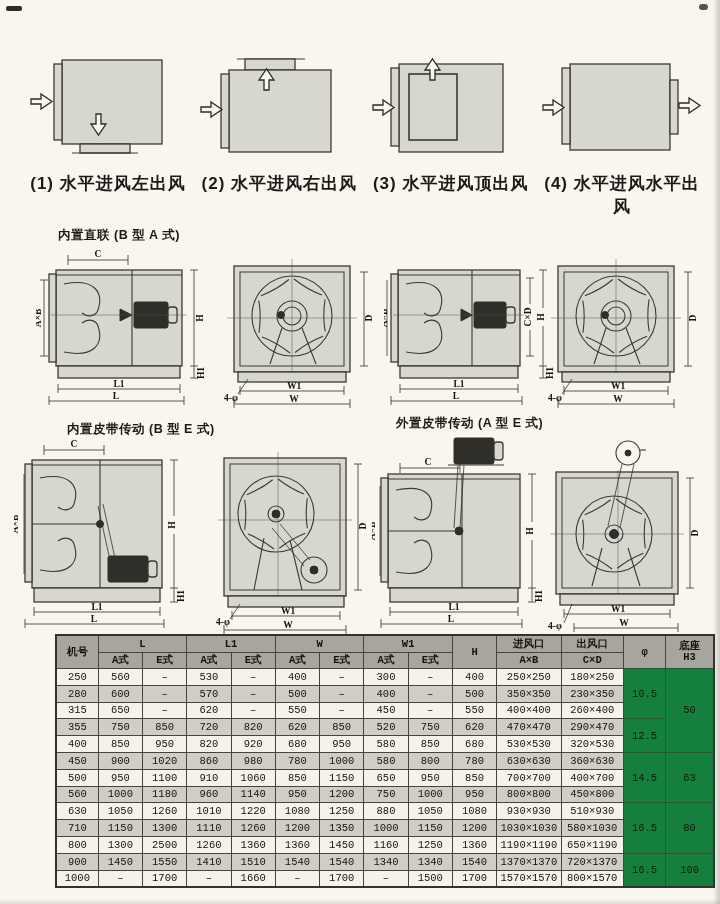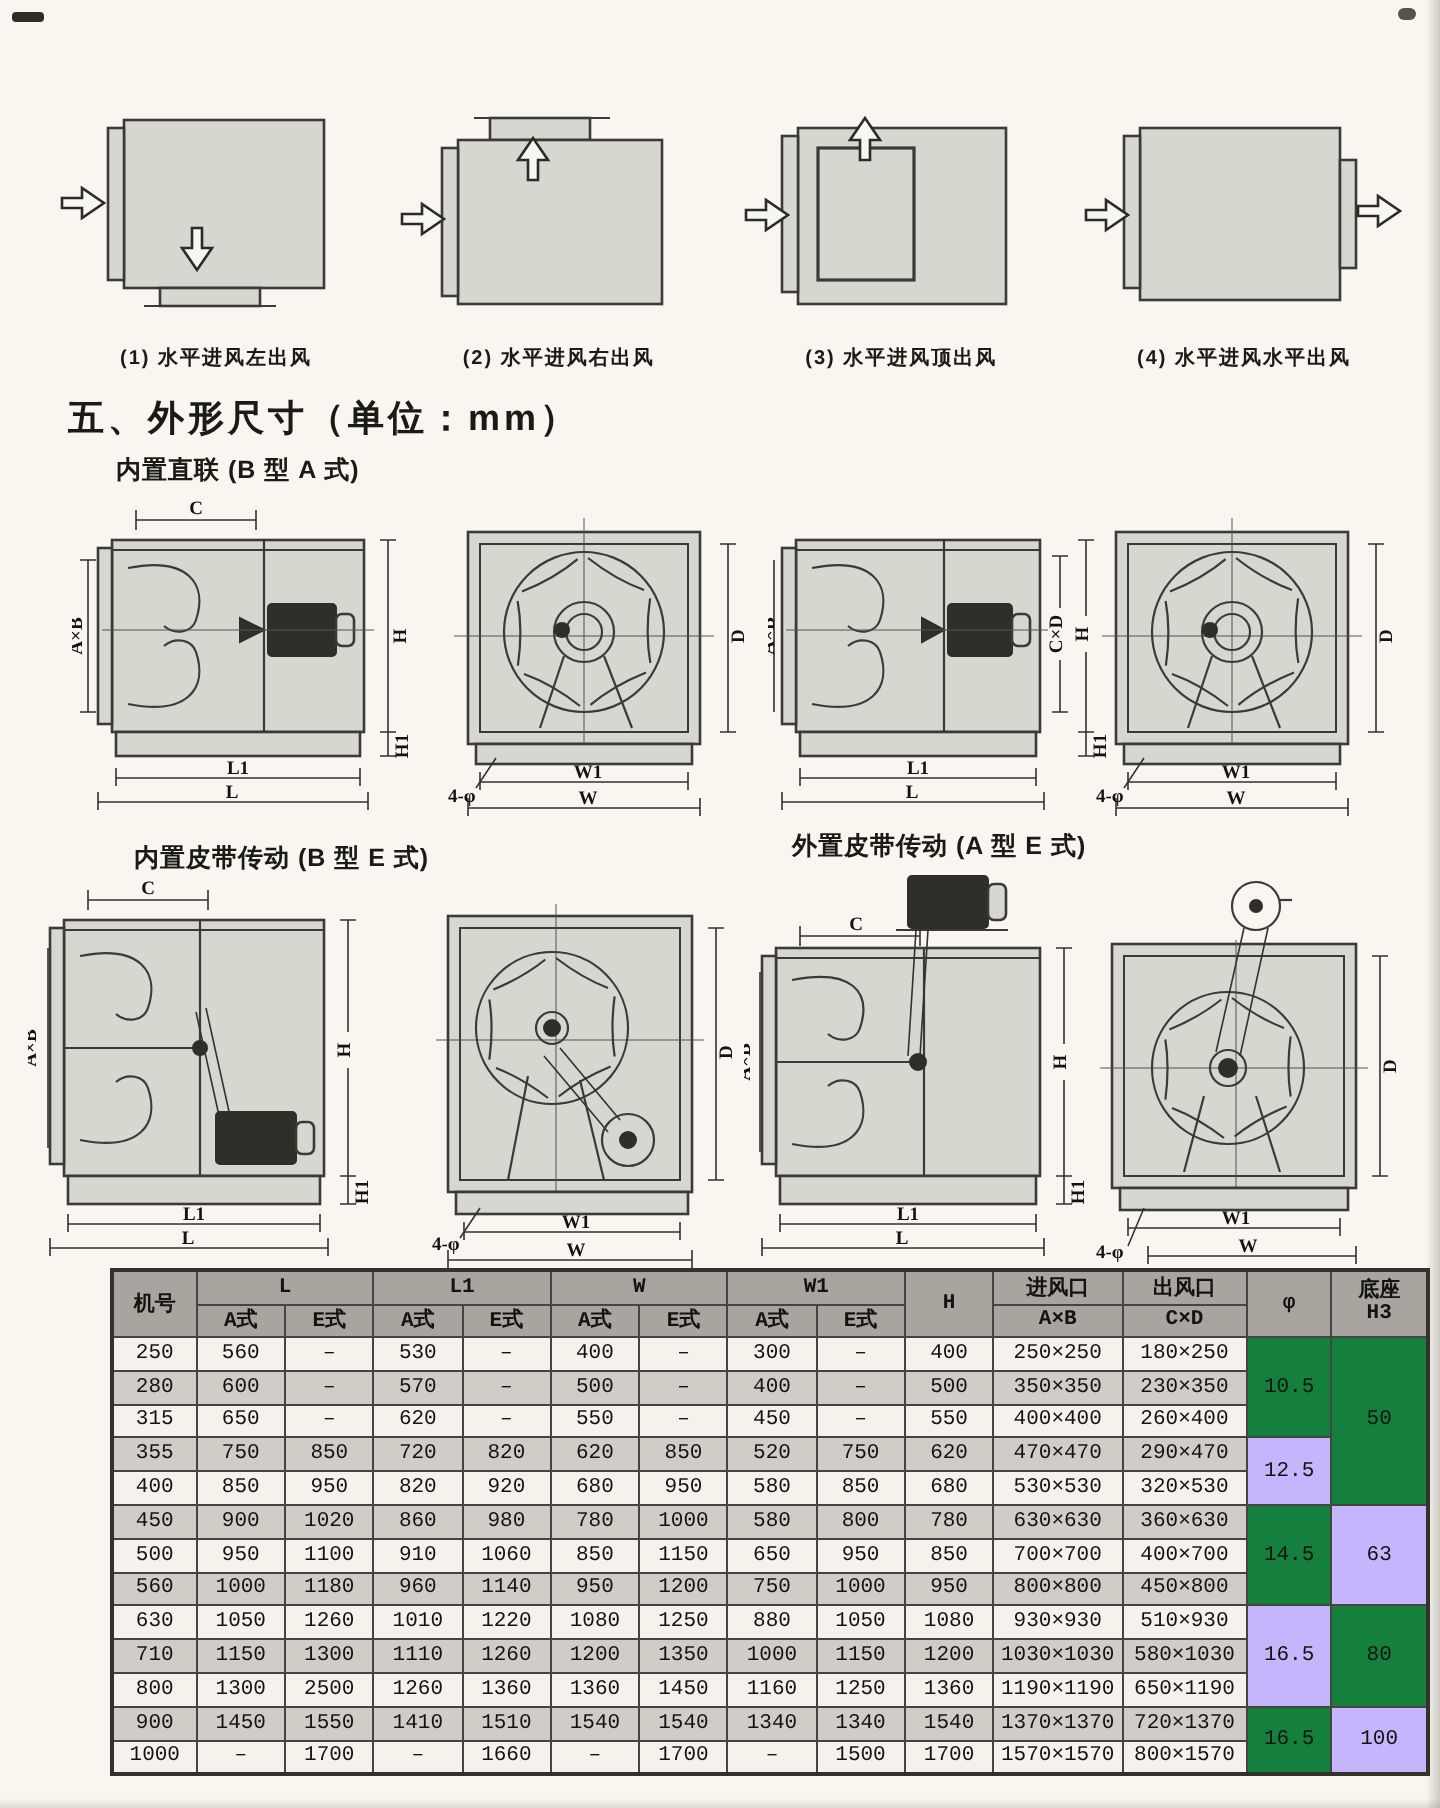--- a/index.html
+++ b/index.html
@@ -14,21 +14,21 @@
     background:linear-gradient(to top, rgba(95,90,78,.18), rgba(95,90,78,0)); }
   .smudge-tl { position:absolute; left:6px; top:6px; width:16px; height:5px; background:#2e2d29; border-radius:2px; }
   .smudge-tr { position:absolute; right:12px; top:4px; width:9px; height:6px; background:#55534c; border-radius:3px; }
 
   .sec-title { position:absolute; font-weight:bold; font-size:18px; letter-spacing:2px;
     font-family:"Liberation Sans", sans-serif; }
   .grp { position:absolute; font-weight:bold; font-size:12.5px; letter-spacing:0.5px;padding-left:12px; }
 
   .pos-row { position:absolute; left:28px; top:50px; width:674px; display:flex; justify-content:space-between; }
   .pos-row figure { margin:0; width:160px; }
-  .cap { font-weight:bold; font-size:10px; text-align:center; margin-top:4px; letter-spacing:1px; }
+  .cap { font-weight:bold; font-size:17px; text-align:center; margin-top:4px; letter-spacing:1px; }
 
   .abs { position:absolute; }
 
   
   svg { display:block; }
   .box   { fill:#d7d6cf; stroke:#3b3a35; stroke-width:1.3; }
   .inner { fill:none;    stroke:#3b3a35; stroke-width:1; }
   .ln    { fill:none;    stroke:#3b3a35; stroke-width:1.1; }
   .cl    { fill:none;    stroke:#55534c; stroke-width:0.5; }
   .dark  { fill:#2f2e29; stroke:#2f2e29; }
@@ -42,21 +42,21 @@
     font-family:Liberation Mono, monospace; }
   table.spec th, table.spec td {
     border:1px solid #45443e; text-align:center; vertical-align:middle;
     font-size:10.5px; padding:0; height:15.8px; overflow:hidden; white-space:nowrap; color:#14130f;
   }
   table.spec thead th { background:#a7a59e; font-weight:bold; height:15.5px; }
   table.spec thead th .two-line { display:block; line-height:11px; }
   table.spec tbody td { background:#f4f2ea; }
   table.spec tbody tr.shade td { background:#cfcdc5; }
   table.spec tbody tr td.mw { background:#15803d; }
-  table.spec tbody tr td.ms { background:#c4b5fd; }
+  table.spec tbody tr td.ms { background:#15803d; }
 </style>
 </head>
 <body>
 
 <div class="page">
   <div class="smudge-tl"></div>
   <div class="smudge-tr"></div>
   <div class="edge-right"></div>
   <div class="edge-bottom"></div>
 
@@ -119,21 +119,20 @@
           <path class="arrow" d="M0,5 h10 v-5 l11,7.5 l-11,7.5 v-5 h-10 z"></path>
         </g>
         <g transform="translate(137,48)">
           <path class="arrow" d="M0,5 h10 v-5 l11,7.5 l-11,7.5 v-5 h-10 z"></path>
         </g>
       </svg>
       <figcaption class="cap">(4) 水平进风水平出风</figcaption>
     </figure>
   </div>
 
-  <div class="sec-title" style="left:34px; top:197px;">五、外形尺寸（单位：mm）</div>
 
   <div class="grp" style="left:46px; top:227px;">内置直联 (B 型 A 式)</div>
 
   <svg class="abs" style="left:36px; top:248px;" width="185" height="162" viewBox="0 0 185 162">
     <path class="dim" d="M32,12 H92 M32,7 V17 M92,7 V17"></path>
     <text class="dl" x="62" y="9" text-anchor="middle">C</text>
     <rect class="box" x="20" y="22" width="126" height="96"></rect>
     <line class="ln" x1="20" y1="27" x2="146" y2="27"></line>
     <rect class="box" x="13" y="26" width="7" height="88"></rect>
     <line class="ln" x1="96" y1="22" x2="96" y2="118"></line>

